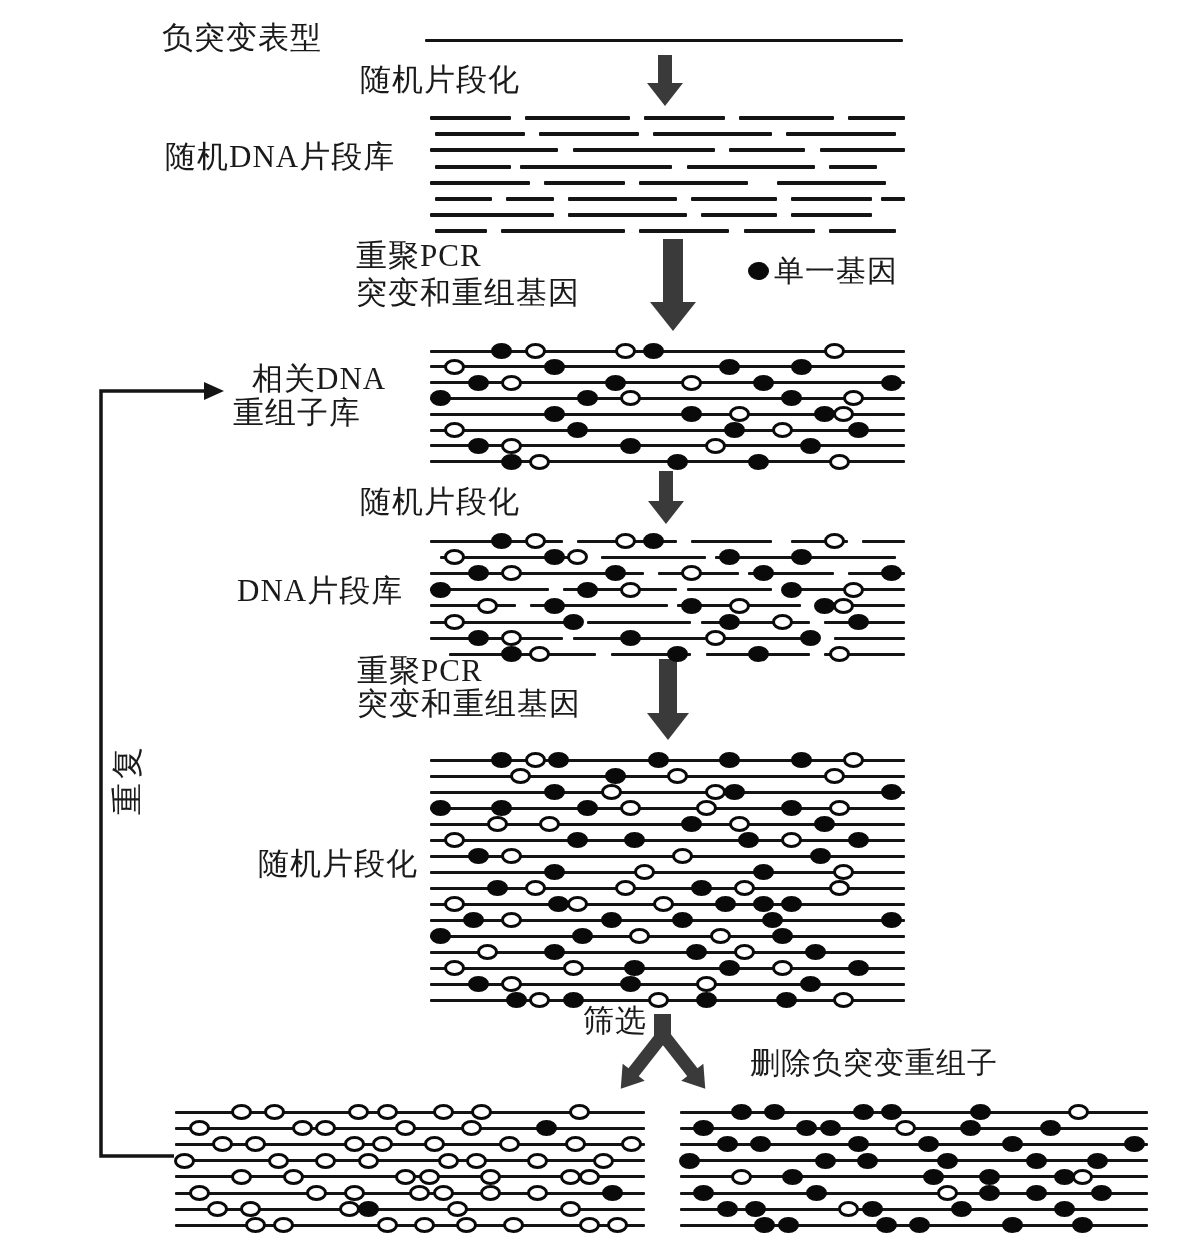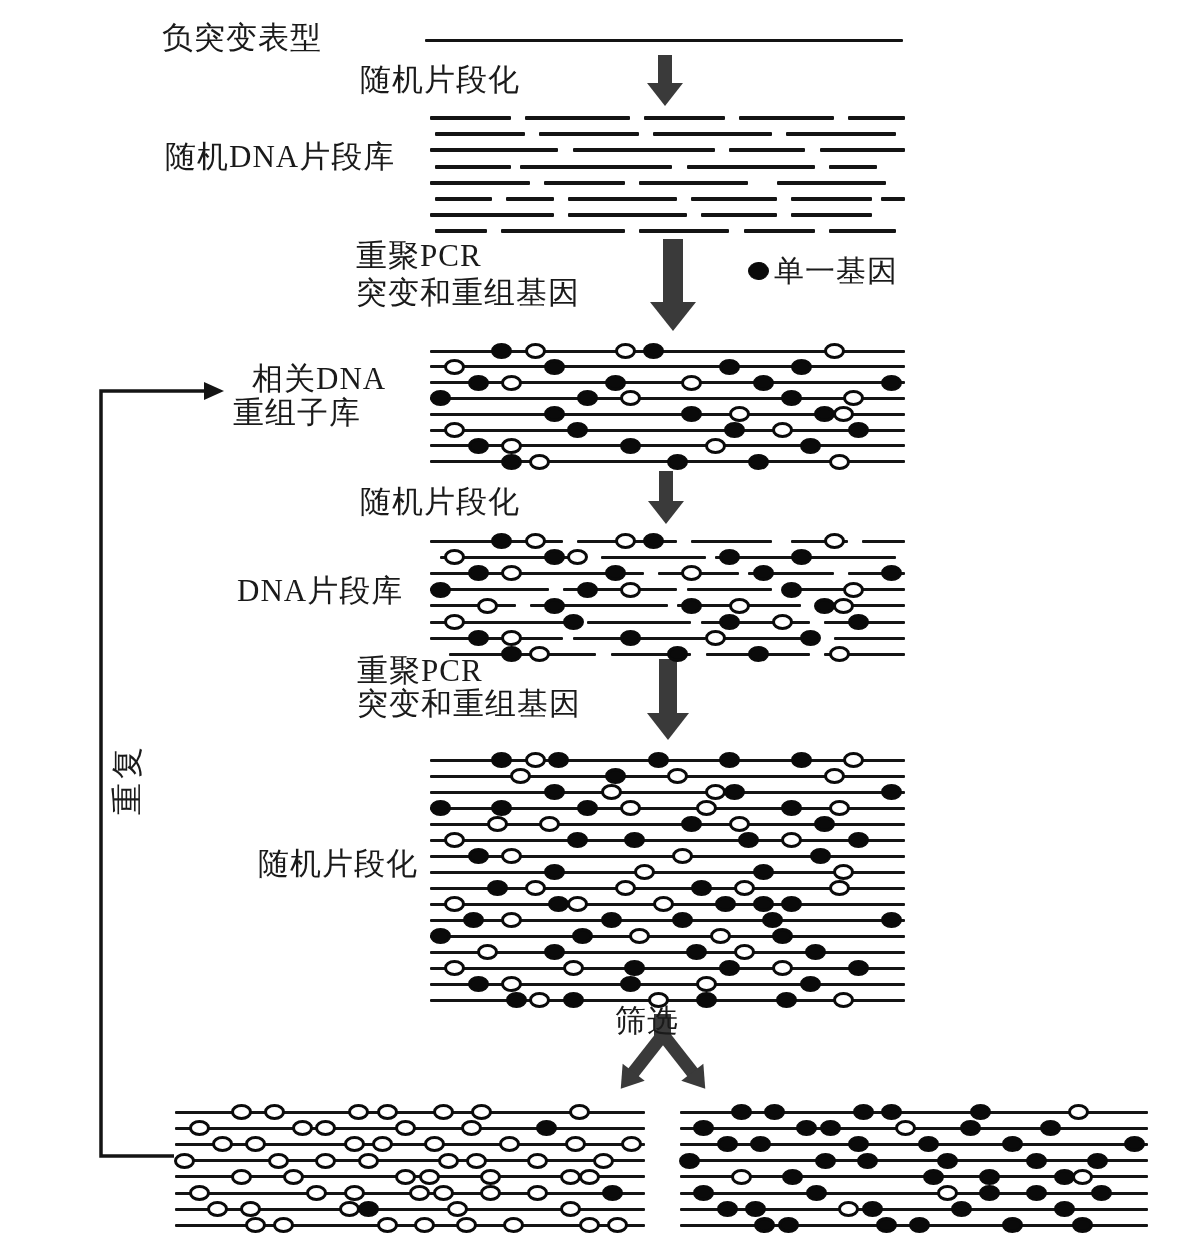--- a/index.html
+++ b/index.html
@@ -70,21 +70,22 @@
   <div class="lbl" style="left:165px;top:141px">随机DNA片段库</div>
   <div class="lbl" style="left:356px;top:240px">重聚PCR</div>
   <div class="lbl" style="left:356px;top:277px">突变和重组基因</div>
   <div class="lbl" style="left:252px;top:363px">相关DNA</div>
   <div class="lbl" style="left:233px;top:397px">重组子库</div>
   <div class="lbl" style="left:360px;top:486px">随机片段化</div>
   <div class="lbl" style="left:237px;top:575px">DNA片段库</div>
   <div class="lbl" style="left:357px;top:655px">重聚PCR</div>
   <div class="lbl" style="left:357px;top:688px">突变和重组基因</div>
   <div class="lbl" style="left:258px;top:848px">随机片段化</div>
-  <div class="lbl" style="left:615px;top:1005px">筛选</div>
+  <div class="lbl" style="left:583px;top:1005px">筛选</div>
+  <div class="lbl small" style="left:750px;top:1047px">删除负突变重组子</div>
   <div id="repeat-label">重复</div>
 
   <div class="legend">
     <div class="legend-row">
       <span class="sym filled"></span>
       <span>单一基因</span>
     </div>
   </div>
 
   <div class="block" style="left: 425px; top: 30px; width: 478px; height: 20px;">

